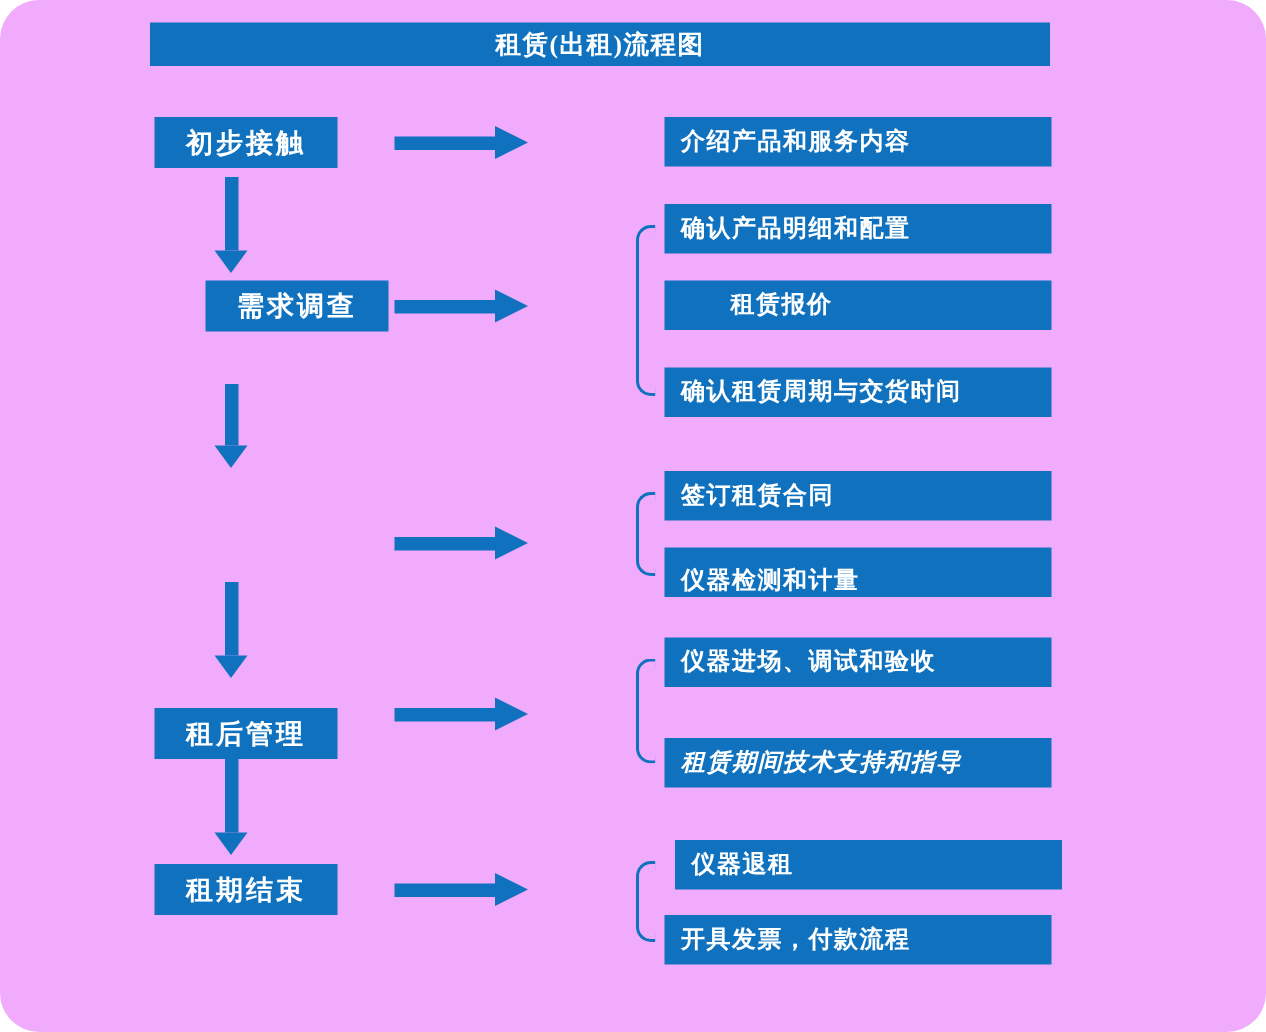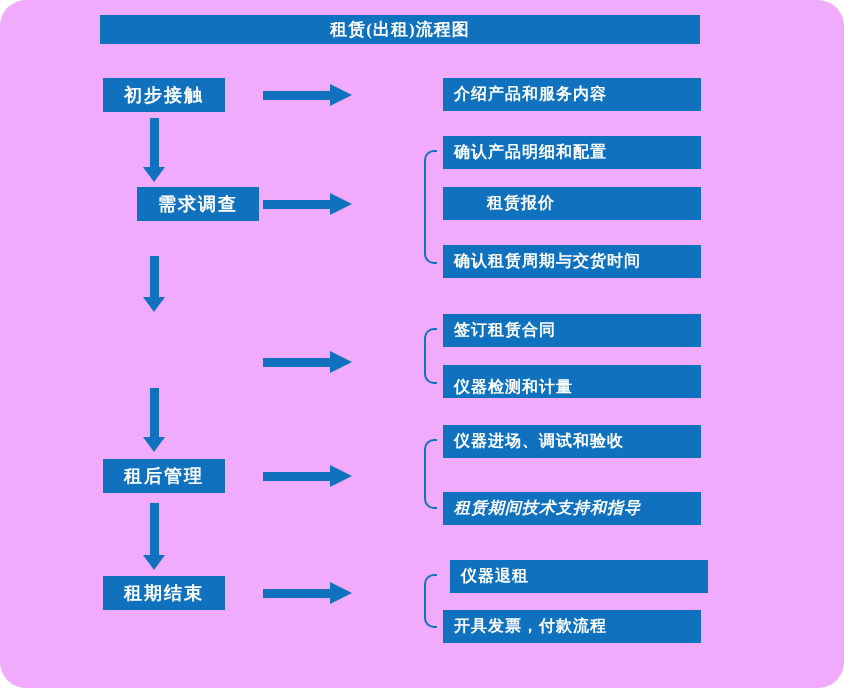--- a/index.html
+++ b/index.html
@@ -63,21 +63,21 @@
   <div class="title-banner">
     <span>租赁(出租)流程图</span>
   </div>
 
   <div class="step-box" style="left:103px; top:78px;">
     <span>初步接触</span>
   </div>
   <div class="step-box" style="left:103px; top:187px;margin-left:34px;">
     <span>需求调查</span>
   </div>
-  <div class="step-box" style="left:103px; top:459px;text-align:right;">
+  <div class="step-box" style="left:103px; top:472px;text-align:right;">
     <span>租后管理</span>
   </div>
   <div class="step-box" style="left:103px; top:576px;">
     <span>租期结束</span>
   </div>
 
   <div class="arrow-down" style="left:143px; top:118px; height:64px;">
     <div class="bar"></div>
     <div class="head"></div>
   </div>

